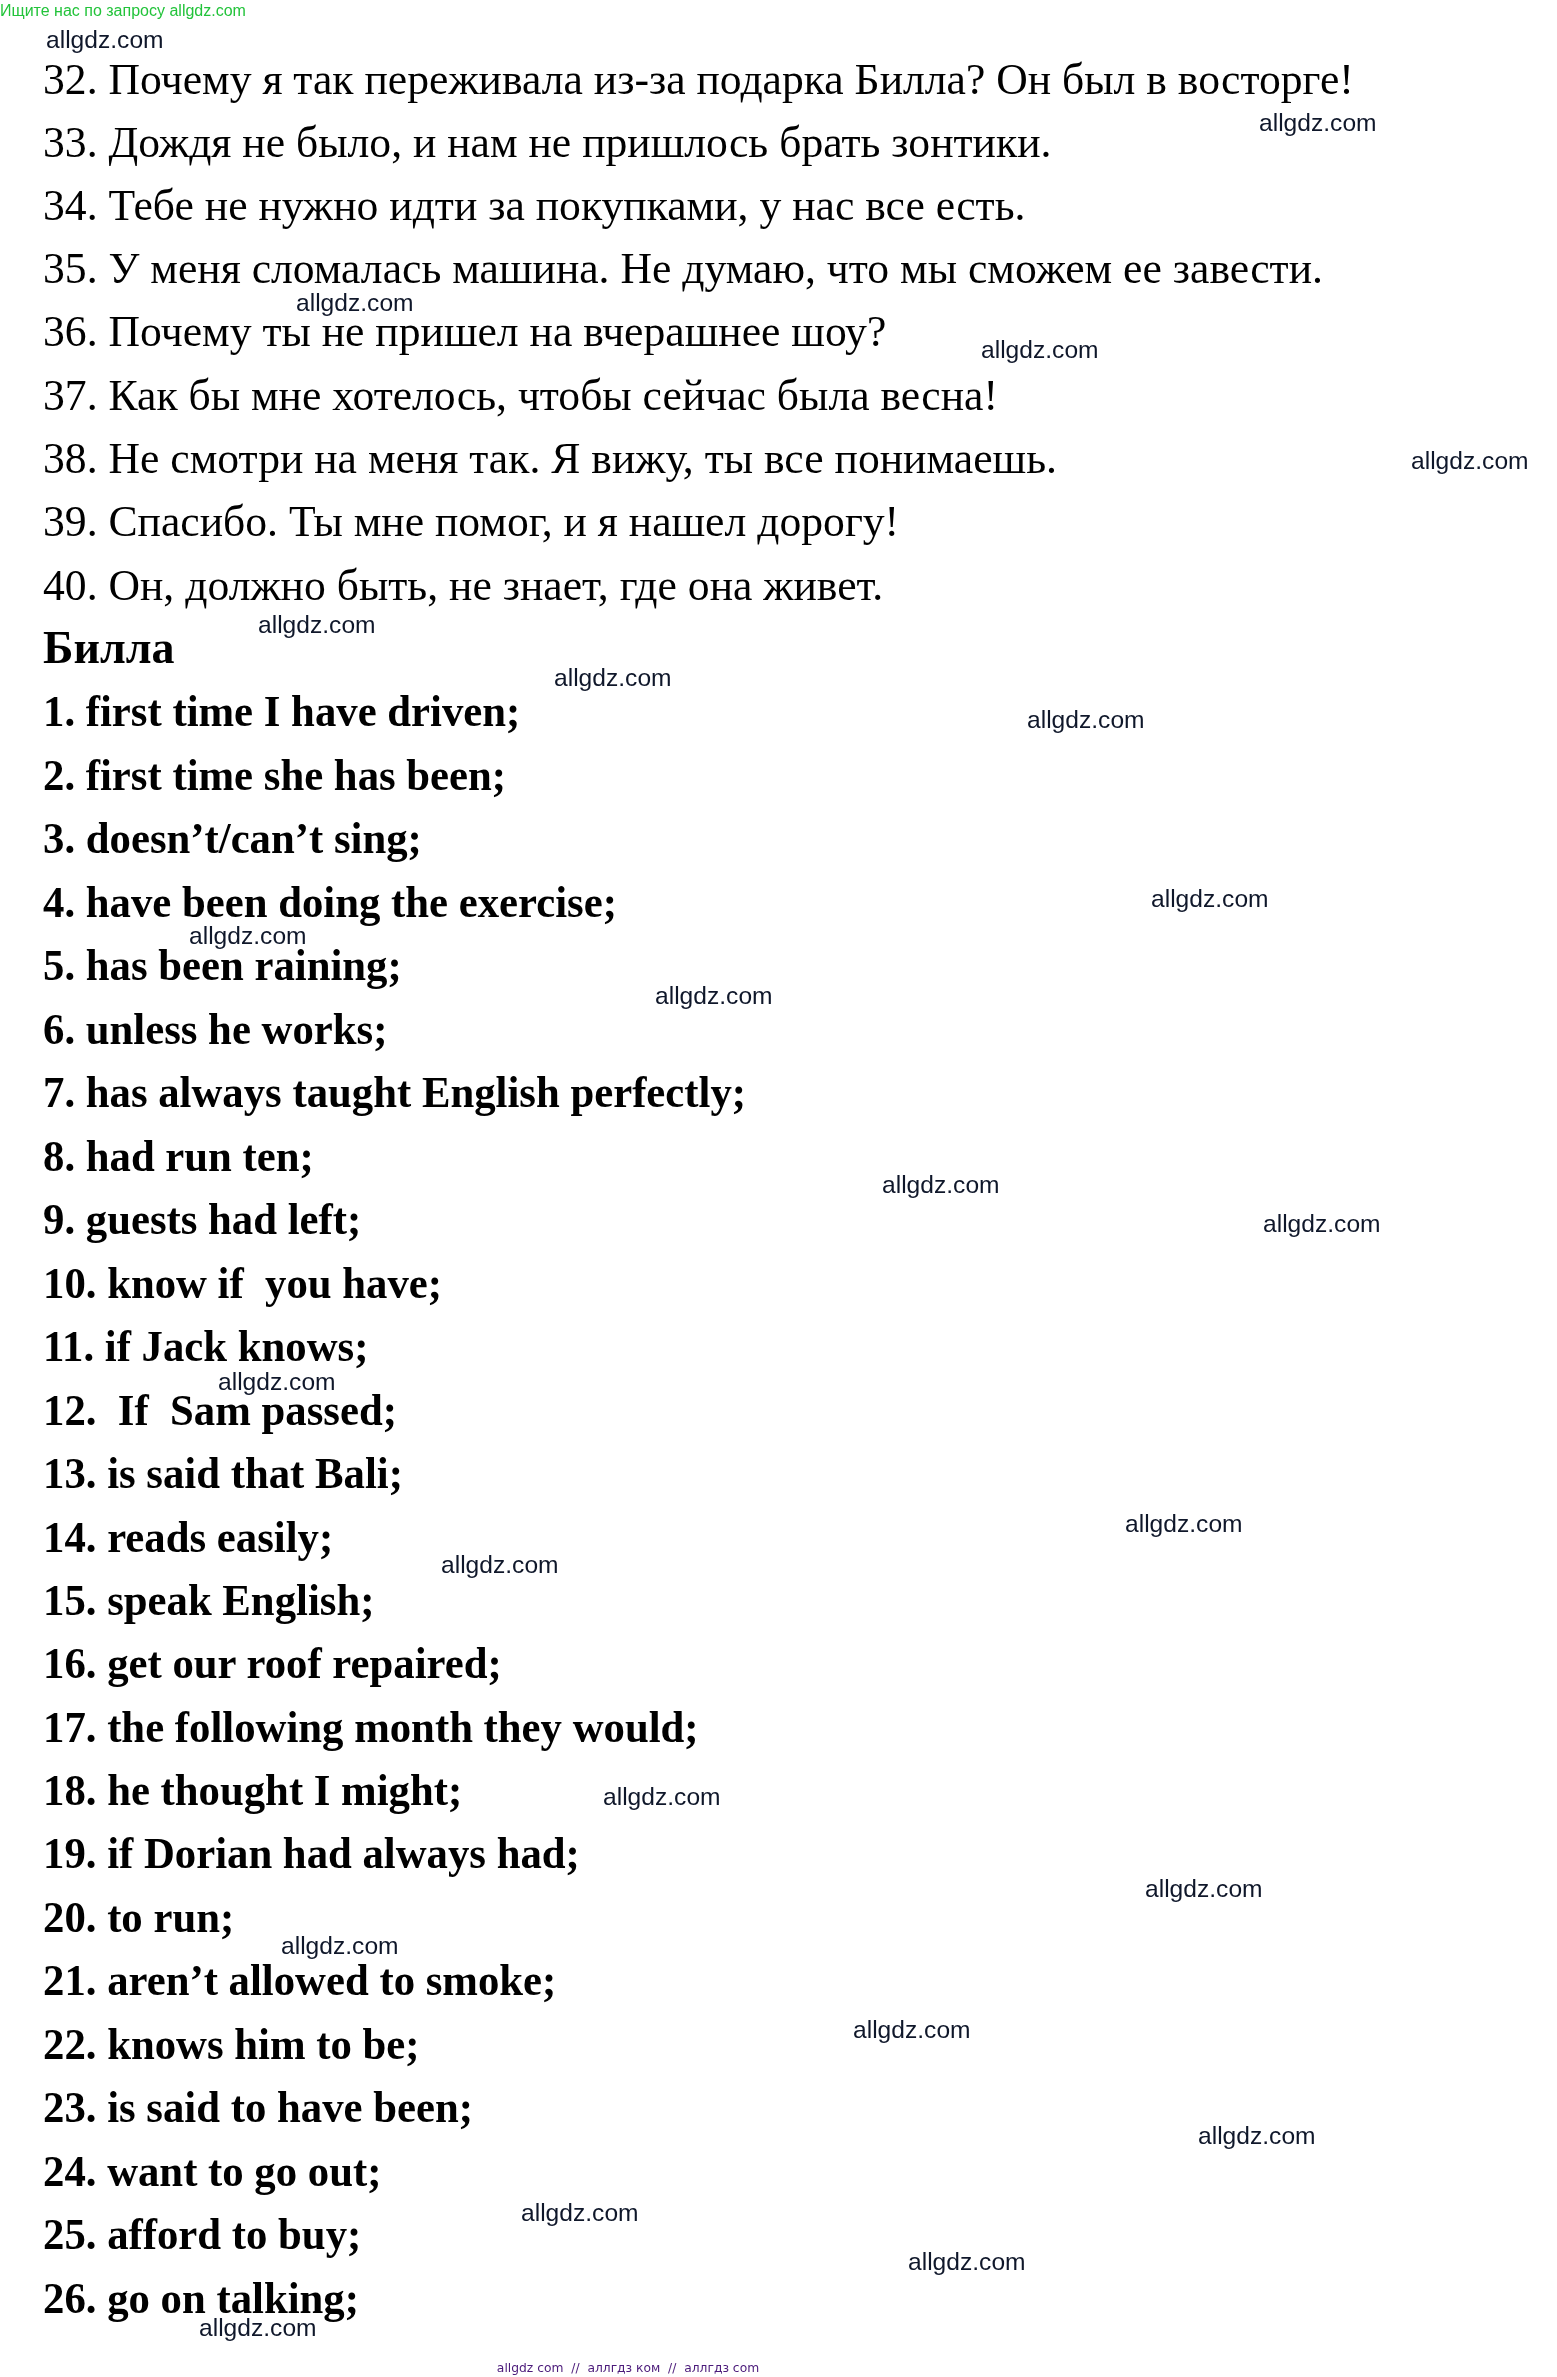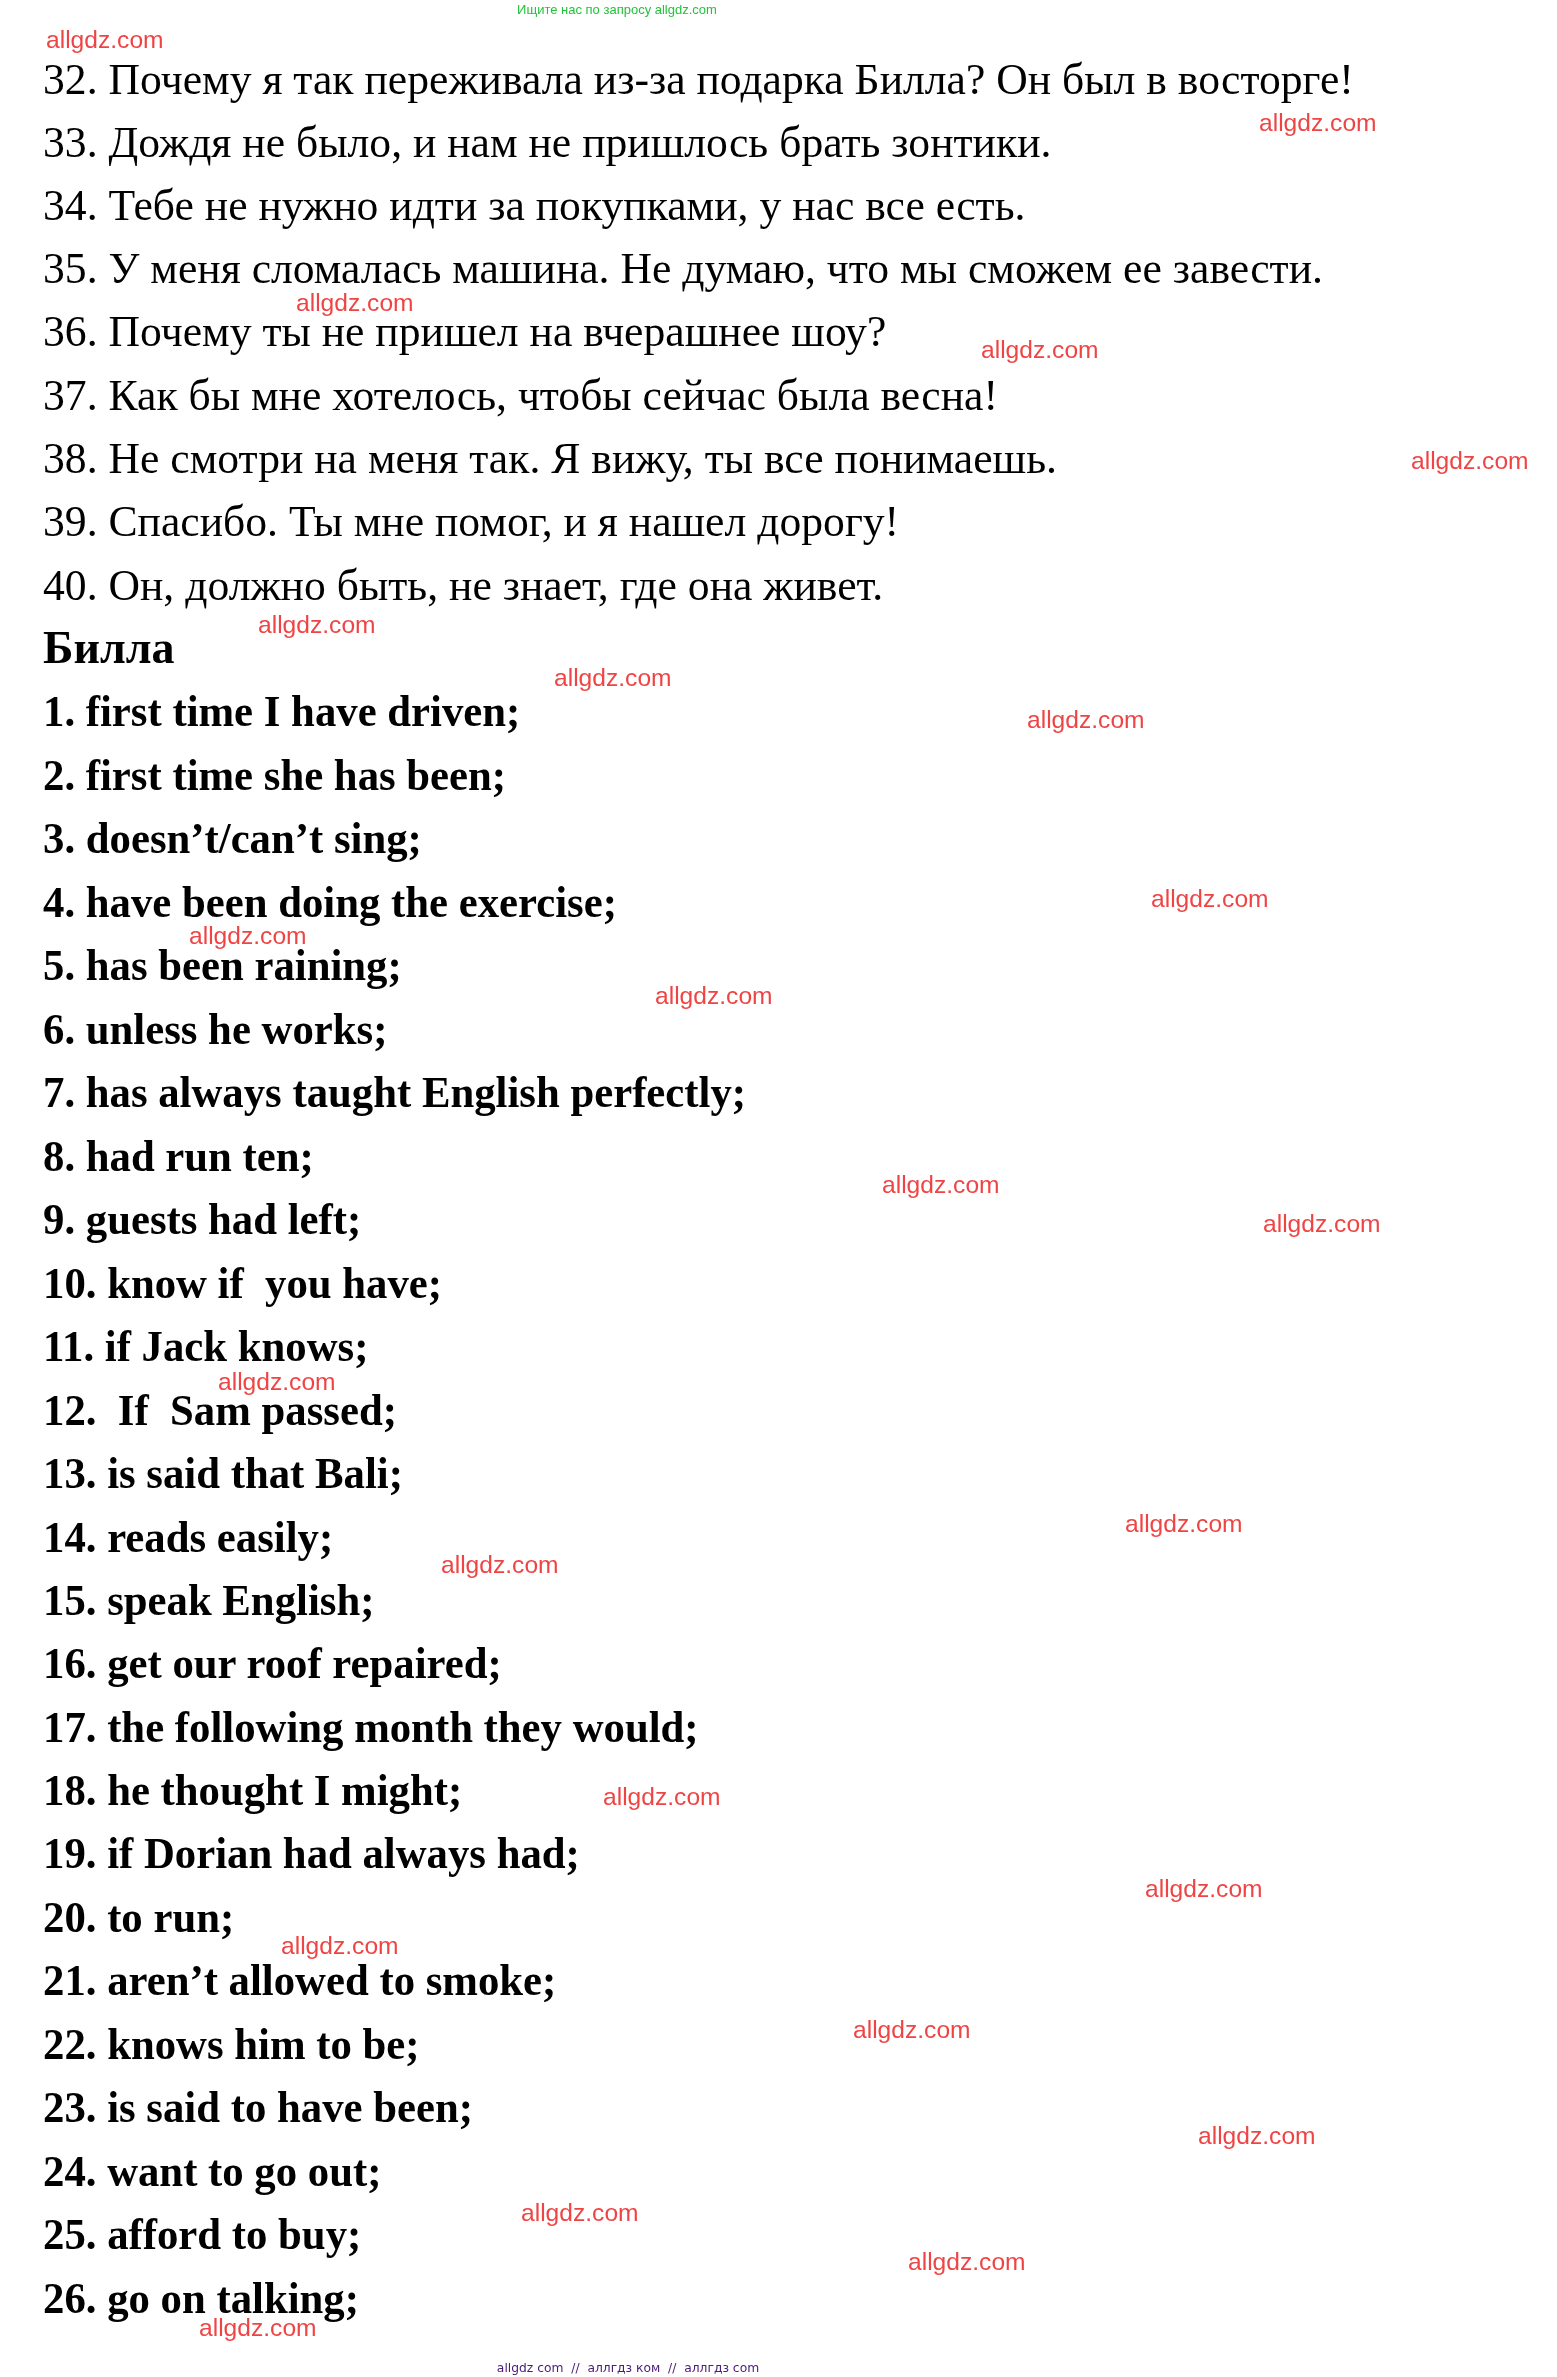--- a/index.html
+++ b/index.html
@@ -1,35 +1,35 @@
 <!DOCTYPE html>
 <html style="font-size:13px"><head>
   <meta charset="utf-8">
   <style>
     html, body { margin: 0; padding: 0; background: #ffffff; }
     body { width: 1558px; height: 2377px; position: relative; overflow: hidden; }
     .top-banner {
-      position: absolute; left: 0; width: 1234px; top: 1.6px; text-align: center;
-      font-family: "Liberation Sans", sans-serif; font-size: 13px; color: #22c33a;
+      position: absolute; left: 0; width: 1234px; top: 1.6px; 
+      font-family: "Liberation Sans", sans-serif; font-size: 16px; color: #22c33a;
     }
     .footer-banner {
       position: absolute; left: 0; width: 1256px; top: 2361px; text-align: center;
       font-family: "DejaVu Sans", sans-serif; font-size: 12.3px; color: #4b1a7a; white-space: pre;
     }
     .line {
       position: absolute; left: 43px; white-space: pre;
       font-family: "Liberation Serif", serif; color: #000;
       line-height: 1; transform-origin: left top;
     }
     .ru { font-size: 45px; transform: scaleX(0.97); }
     .answer { font-size: 45px; font-weight: bold; transform: scaleX(0.95); }
     .heading { font-size: 46px; font-weight: bold; }
     .wm {
       position: absolute; white-space: nowrap;
-      font-family: "Liberation Sans", sans-serif; font-size: 24.6px; color: #ef4444;
+      font-family: "Liberation Sans", sans-serif; font-size: 24.6px; color: #0f172a;
     }
   </style>
 </head>
 <body>
 
 <div class="top-banner">Ищите нас по запросу allgdz.com</div>
 
 <div id="questions">
     <div class="line ru" style="top: 57px;">32. Почему я так переживала из-за подарка Билла? Он был в восторге!</div>
     <div class="line ru" style="top: 120px;">33. Дождя не было, и нам не пришлось брать зонтики.</div>

